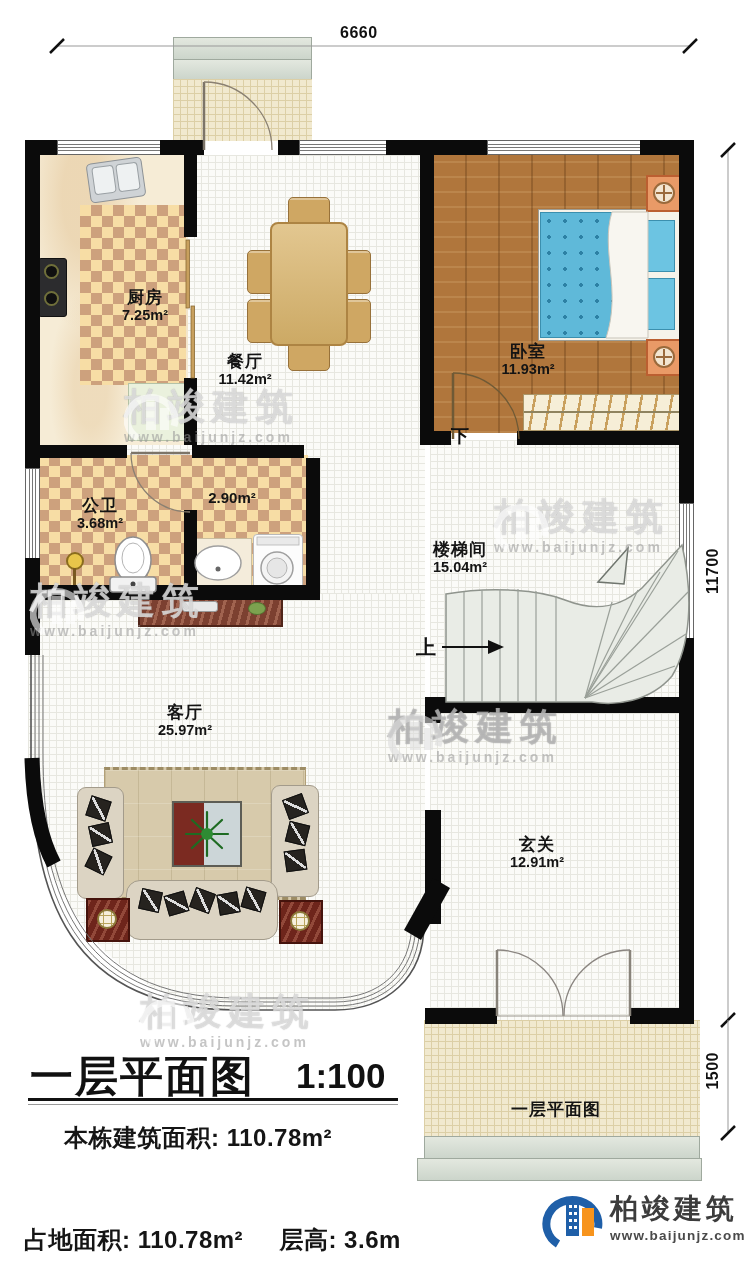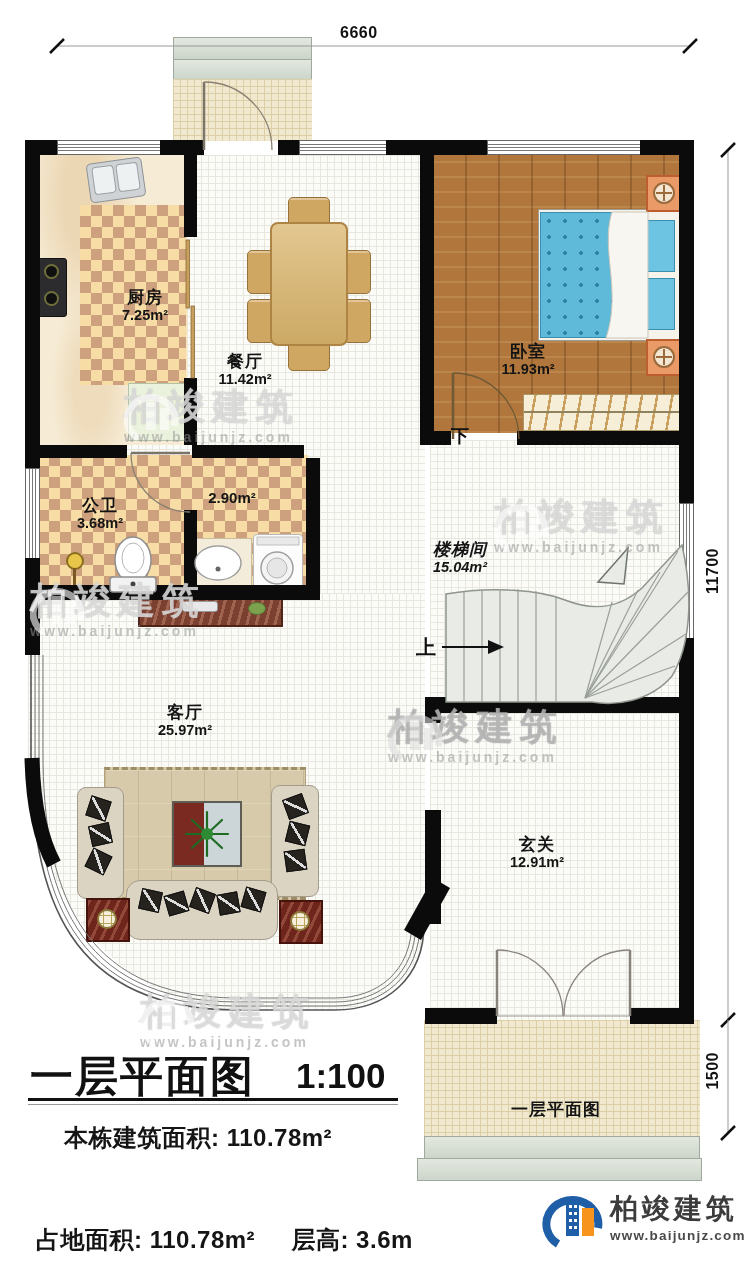--- a/index.html
+++ b/index.html
@@ -325,21 +325,21 @@
     <span class="rname">卧室</span>
     <span class="rarea">11.93m²</span>
   </div>
   <div class="rlabel" style="left:52px;top:496px;width:96px;">
     <span class="rname">公卫</span>
     <span class="rarea">3.68m²</span>
   </div>
   <div class="rlabel" style="left:184px;top:490px;width:96px;">
     <span class="rarea" style="font-size:15px;">2.90m²</span>
   </div>
-  <div class="rlabel" style="left:412px;top:540px;width:96px;font-style:italic;">
+  <div class="rlabel" style="left:412px;top:540px;width:96px;">
     <span class="rname">楼梯间</span>
     <span class="rarea">15.04m²</span>
   </div>
   <div class="rlabel" style="left:135px;top:703px;width:100px;">
     <span class="rname">客厅</span>
     <span class="rarea">25.97m²</span>
   </div>
   <div class="rlabel" style="left:487px;top:835px;width:100px;">
     <span class="rname">玄关</span>
     <span class="rarea">12.91m²</span>
@@ -356,21 +356,21 @@
   <div class="dim dim-v" style="left:704px;top:1052px;">1500</div>
 
   <div class="tb-title" style="left:30px;top:1048px;">一层平面图</div>
   <div class="tb-scale" style="left:296px;top:1056px;">1:100</div>
   <div class="abs" style="left:28px;top:1098px;width:370px;height:3px;background:#111;"></div>
   <div class="abs" style="left:28px;top:1104px;width:370px;height:1px;background:#999;"></div>
   <div class="tb-line" style="left:64px;top:1122px;">
     <span>本栋建筑面积:</span>
     <span>110.78m²</span>
   </div>
-  <div class="tb-line" style="left:36px;top:1224px;">
+  <div class="tb-line" style="left:24px;top:1224px;">
     <span>占地面积:</span>
     <span>110.78m²</span>
     <span style="display:inline-block;width:22px;"></span>
     <span>层高:</span>
     <span>3.6m</span>
   </div>
 
   <svg width="64" height="70" style="left:542px;top:1186px;">
     <path d="M16,58 A26,24 0 1 1 56,42" fill="none" stroke="#1f5fa8" stroke-width="8"></path>
     <rect x="24" y="14" width="13" height="36" fill="#1f5fa8"></rect>

